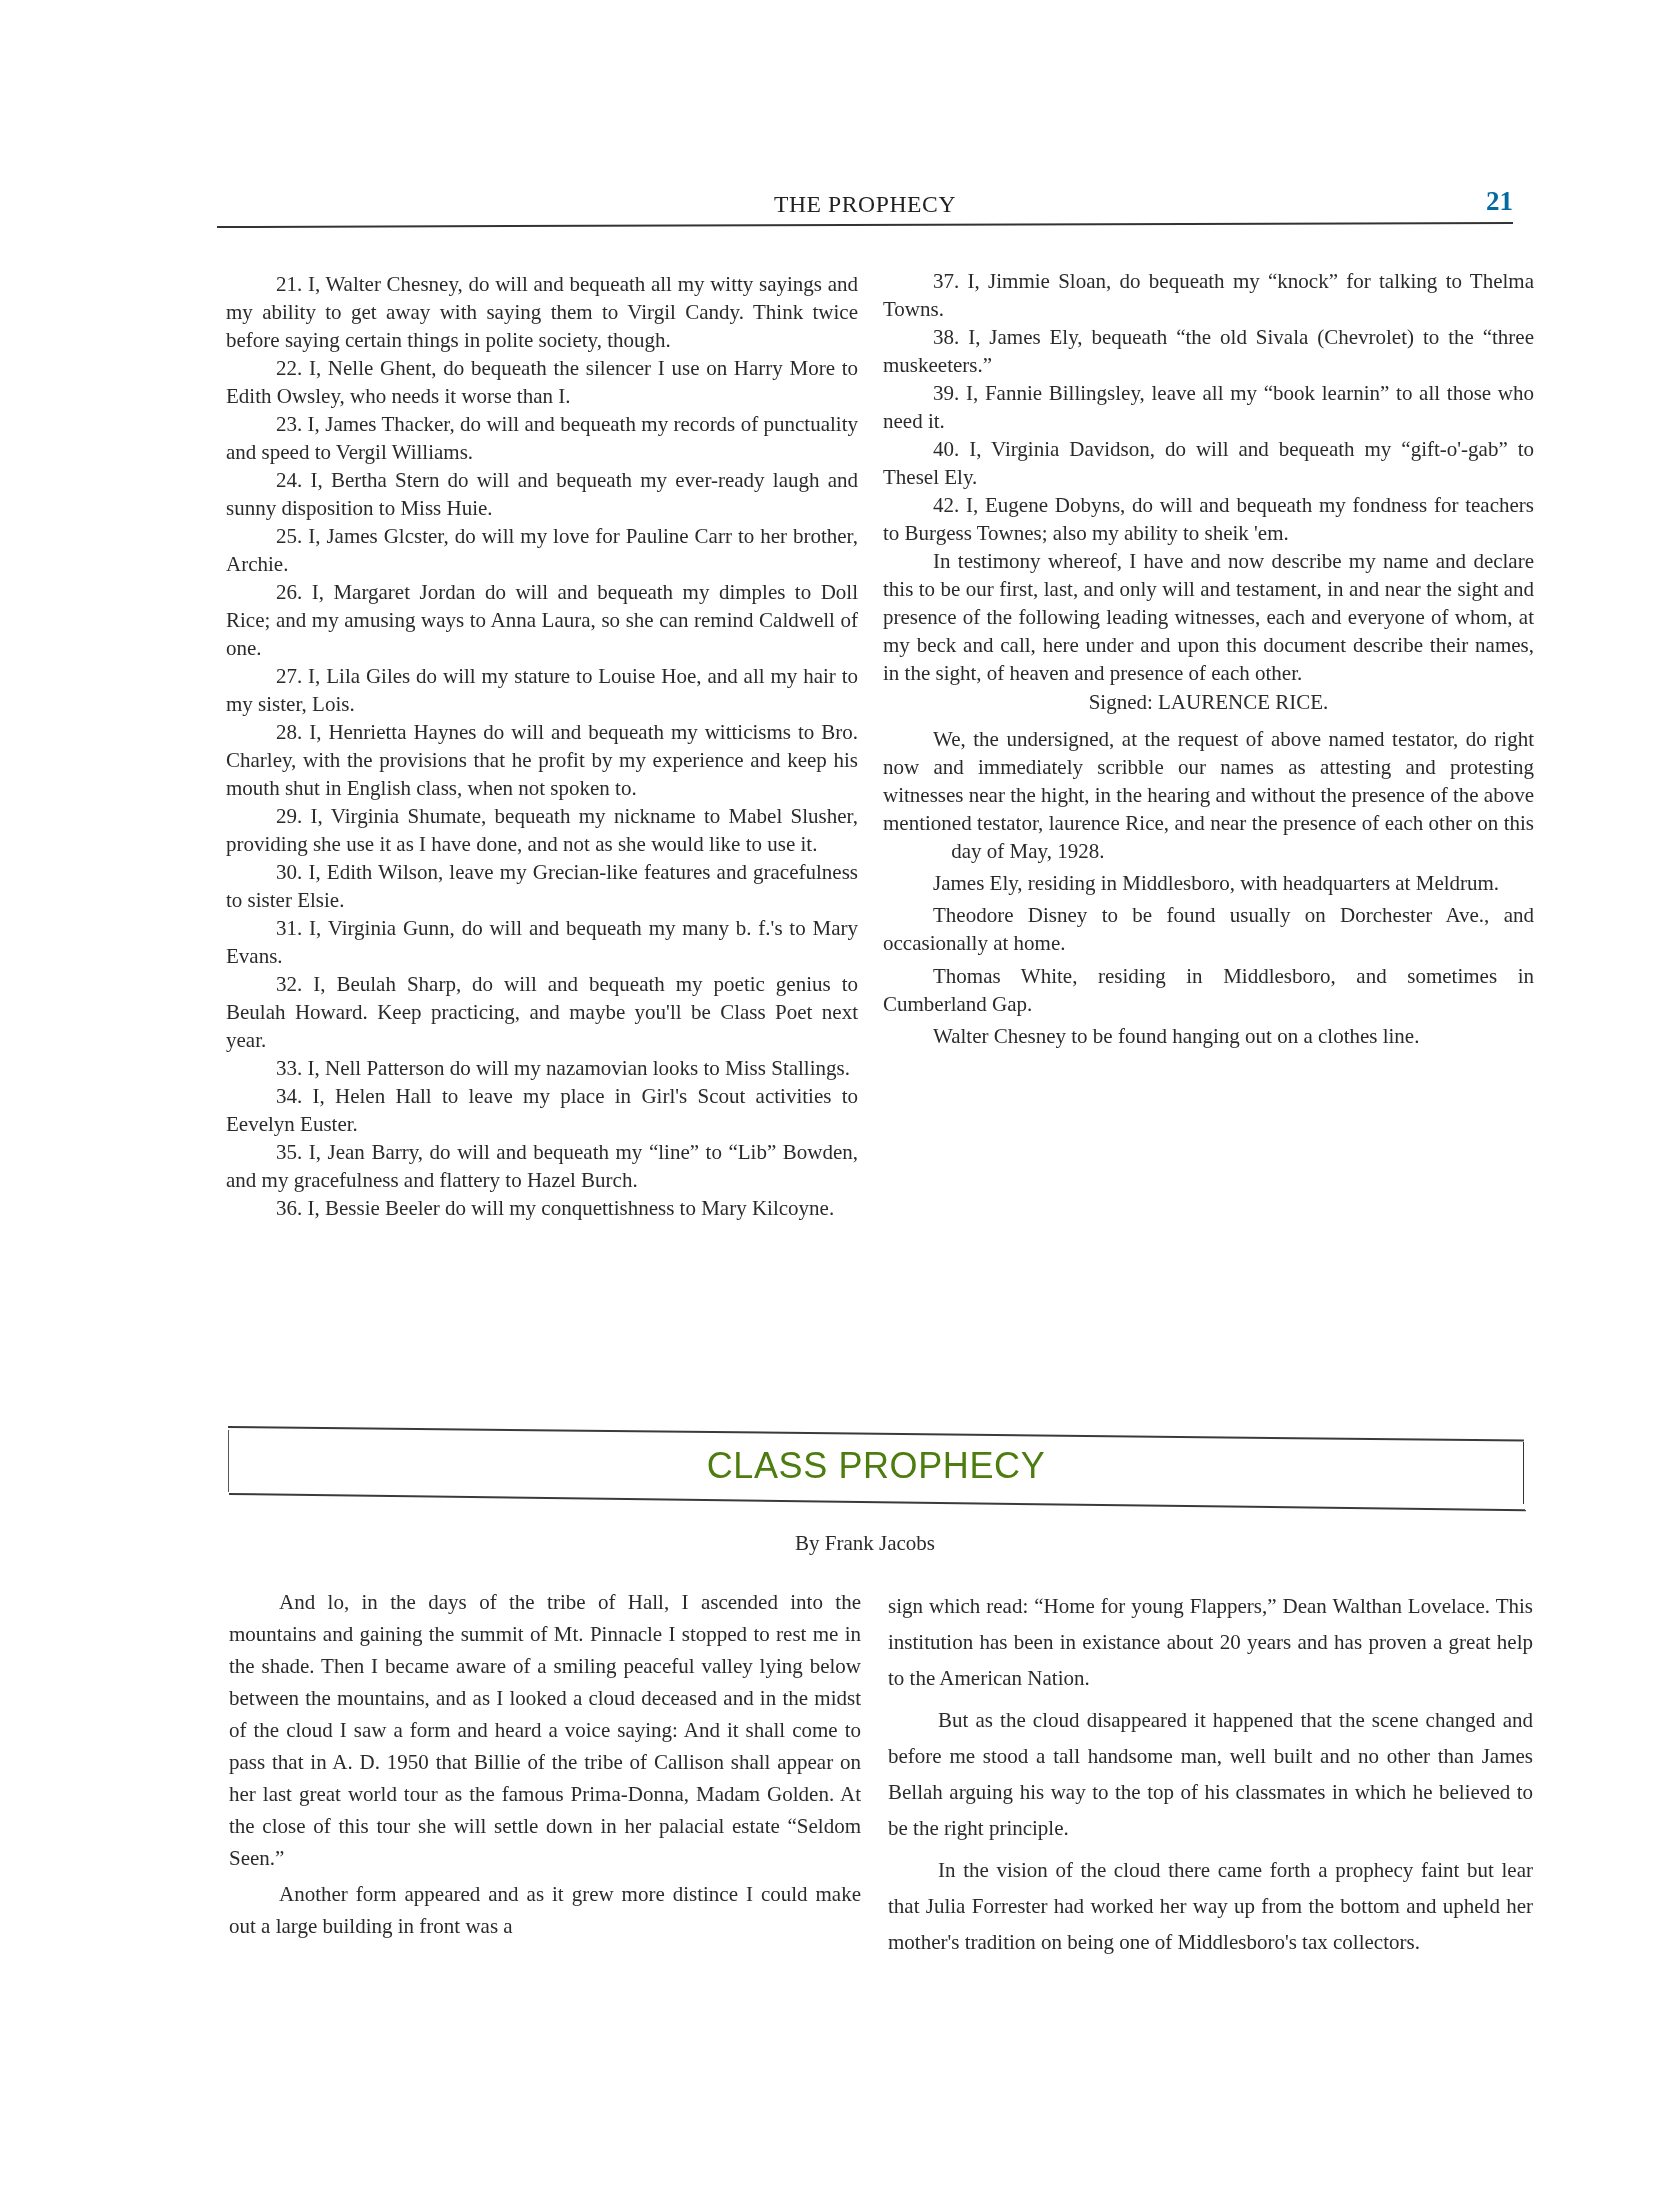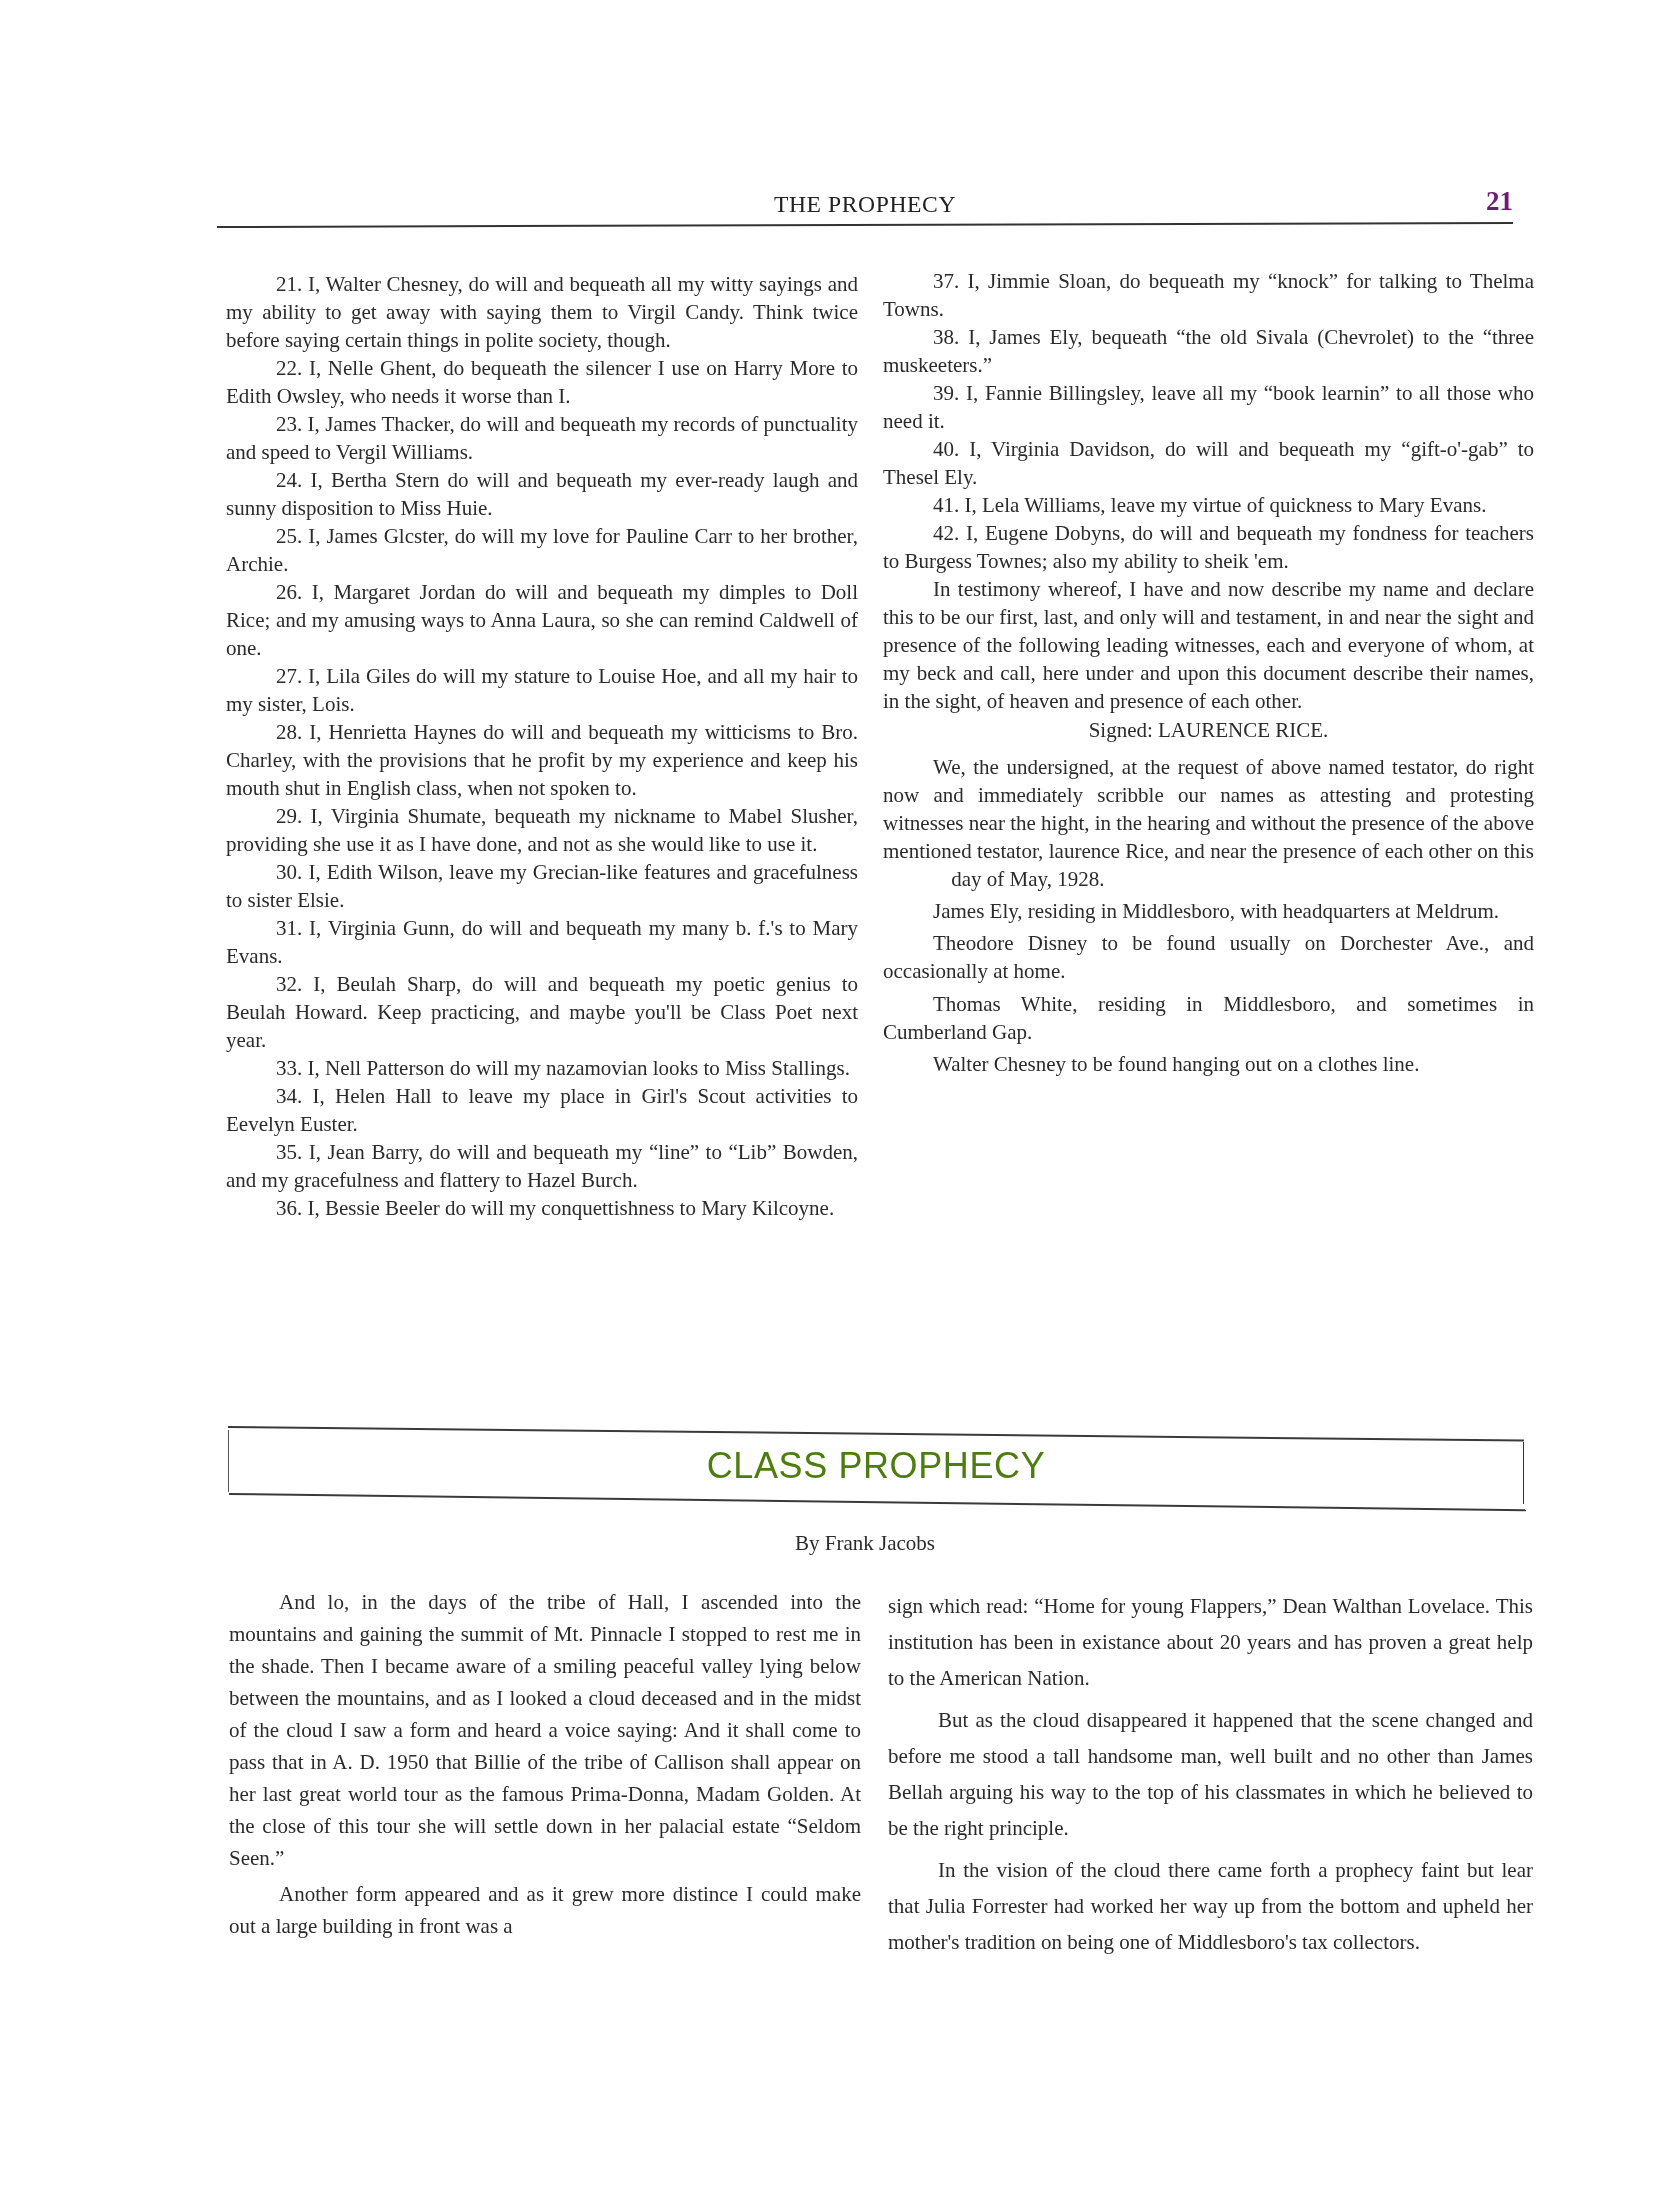--- a/index.html
+++ b/index.html
@@ -27,21 +27,21 @@
       font-size: 23.6px;
       letter-spacing: 0.6px;
       color: #222;
     }
     .page-number {
       position: absolute;
       right: 0;
       top: 6.2px;
       font-size: 27px;
       font-weight: bold;
-      color: #701a75;
+      color: #0369a1;
       text-align: right;
     }
     .header-rule {
       position: absolute;
       left: 0; right: 0;
       top: 46px;
       height: 0;
       border-top: 2.5px solid #333;
       transform: rotate(-0.18deg);
       transform-origin: left center;
@@ -145,21 +145,20 @@
   <p>34. I, Helen Hall to leave my place in Girl's Scout activities to Eevelyn Euster.</p>
   <p>35. I, Jean Barry, do will and bequeath my “line” to “Lib” Bowden, and my gracefulness and flattery to Hazel Burch.</p>
   <p>36. I, Bessie Beeler do will my conquettishness to Mary Kilcoyne.</p>
 </div>
 
 <div class="column col-right-top">
   <p>37. I, Jimmie Sloan, do bequeath my “knock” for talking to Thelma Towns.</p>
   <p>38. I, James Ely, bequeath “the old Sivala (Chevrolet) to the “three muskeeters.”</p>
   <p>39. I, Fannie Billingsley, leave all my “book learnin” to all those who need it.</p>
   <p>40. I, Virginia Davidson, do will and bequeath my “gift-o'-gab” to Thesel Ely.</p>
-  <p>41. I, Lela Williams, leave my virtue of quickness to Mary Evans.</p>
   <p>42. I, Eugene Dobyns, do will and bequeath my fondness for teachers to Burgess Townes; also my ability to sheik 'em.</p>
   <p>In testimony whereof, I have and now describe my name and declare this to be our first, last, and only will and testament, in and near the sight and presence of the following leading witnesses, each and everyone of whom, at my beck and call, here under and upon this document describe their names, in the sight, of heaven and presence of each other.</p>
   <p class="signed">Signed:  LAURENCE RICE.</p>
   <p class="spaced">We, the undersigned, at the request of above named testator, do right now and immediately scribble our names as attesting and protesting witnesses near the hight, in the hearing and without the presence of the above mentioned testator, laurence Rice, and near the presence of each other on this     day of May, 1928.</p>
   <p class="spaced">James Ely, residing in Middlesboro, with headquarters at Meldrum.</p>
   <p class="spaced">Theodore Disney to be found usually on Dorchester Ave., and occasionally at home.</p>
   <p class="spaced">Thomas White, residing in Middlesboro, and sometimes in Cumberland Gap.</p>
   <p class="spaced">Walter Chesney to be found hanging out on a clothes line.</p>
 </div>
 

